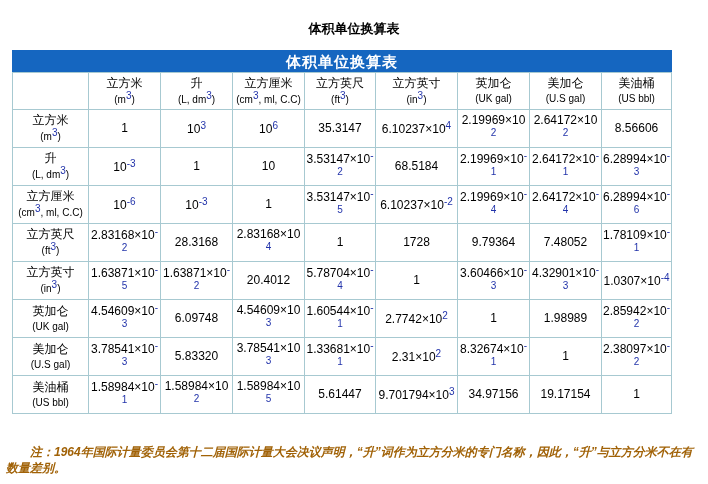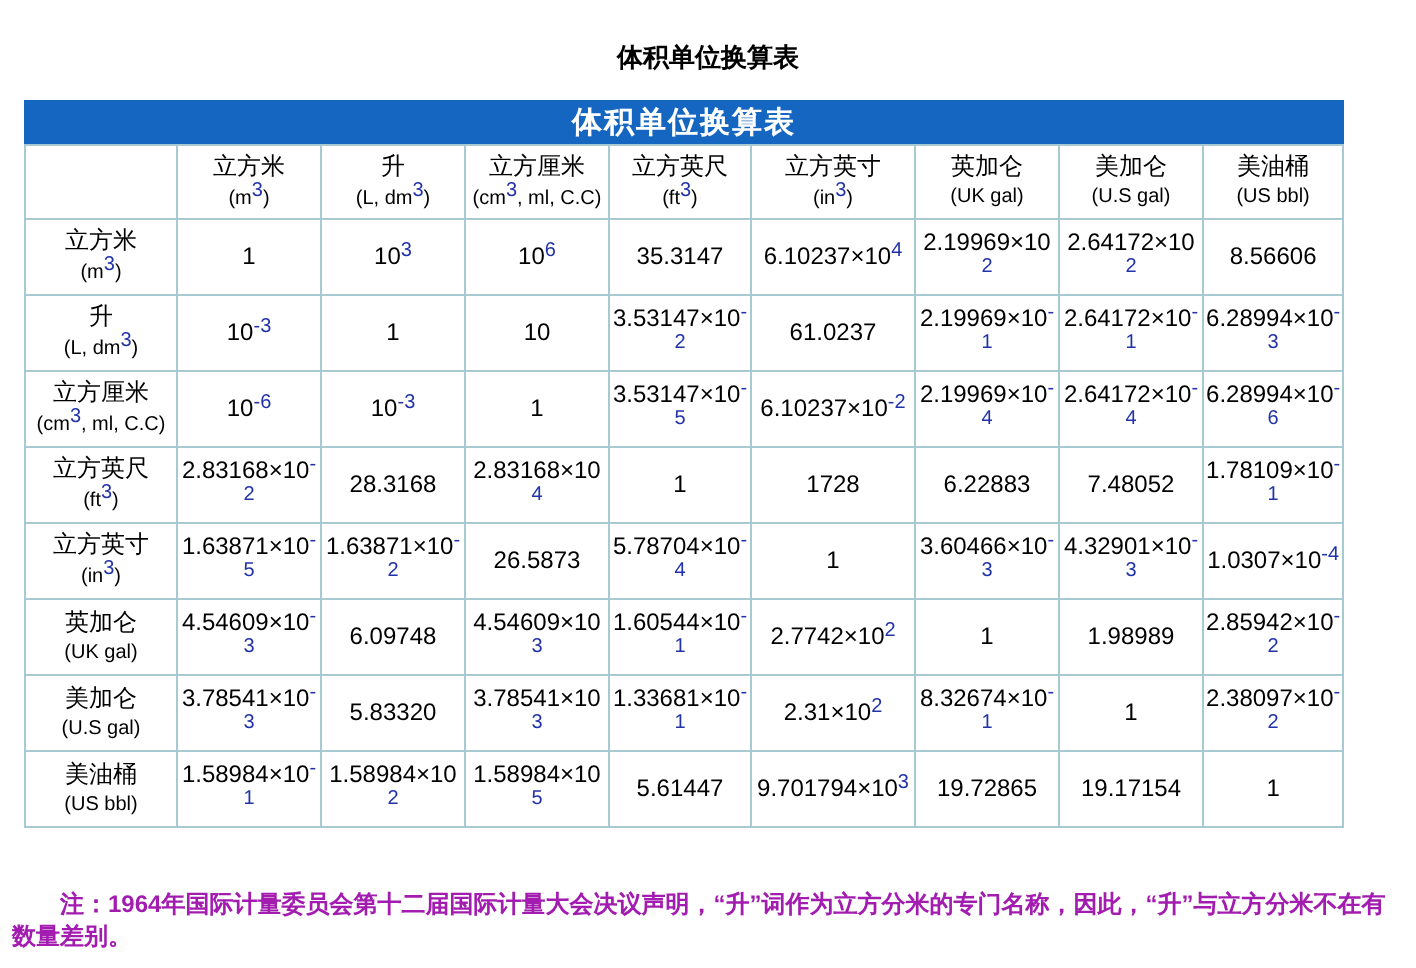--- a/index.html
+++ b/index.html
@@ -27,21 +27,21 @@
   tr.header-row th{height:36px;background:#ffffff;}
   tbody td,tbody th{height:37px;background:#ffffff;}
   .cn{font-size:12px;}
   .un{font-size:10px;white-space:nowrap;}
   .sup{
     display:inline-block;font-size:10px;line-height:10px;
     vertical-align:4px;color:#2233aa;
   }
   .note{
     margin:30px 6px 13px 6px;font-size:12px;font-weight:bold;line-height:16px;
-    text-indent:24px;color:#a21caf;
+    text-indent:24px;color:#a16207;font-style:italic;
   }
 </style>
 </head>
 <body>
 
 <div>
 
   <div class="page-title">体积单位换算表</div>
 
   <table class="conv">
@@ -113,21 +113,21 @@
         </tr>
         <tr>
           <th>
             <div class="cn">升</div>
             <div class="un">(L, dm<span class="sup">3</span>)</div>
           </th>
           <td>10<span class="sup">-</span><span class="sup">3</span></td>
           <td>1</td>
           <td>10</td>
           <td>3.53147×10<span class="sup">-</span><span class="sup">2</span></td>
-          <td>61.0237</td>
+          <td>68.5184</td>
           <td>2.19969×10<span class="sup">-</span><span class="sup">1</span></td>
           <td>2.64172×10<span class="sup">-</span><span class="sup">1</span></td>
           <td>6.28994×10<span class="sup">-</span><span class="sup">3</span></td>
         </tr>
         <tr>
           <th>
             <div class="cn">立方厘米</div>
             <div class="un">(cm<span class="sup">3</span>, ml, C.C)</div>
           </th>
           <td>10<span class="sup">-</span><span class="sup">6</span></td>
@@ -142,32 +142,32 @@
         <tr>
           <th>
             <div class="cn">立方英尺</div>
             <div class="un">(ft<span class="sup">3</span>)</div>
           </th>
           <td>2.83168×10<span class="sup">-</span><span class="sup">2</span></td>
           <td>28.3168</td>
           <td>2.83168×10<span class="sup">4</span></td>
           <td>1</td>
           <td>1728</td>
-          <td>6.22883</td>
+          <td>9.79364</td>
           <td>7.48052</td>
           <td>1.78109×10<span class="sup">-</span><span class="sup">1</span></td>
         </tr>
         <tr>
           <th>
             <div class="cn">立方英寸</div>
             <div class="un">(in<span class="sup">3</span>)</div>
           </th>
           <td>1.63871×10<span class="sup">-</span><span class="sup">5</span></td>
           <td>1.63871×10<span class="sup">-</span><span class="sup">2</span></td>
-          <td>26.5873</td>
+          <td>20.4012</td>
           <td>5.78704×10<span class="sup">-</span><span class="sup">4</span></td>
           <td>1</td>
           <td>3.60466×10<span class="sup">-</span><span class="sup">3</span></td>
           <td>4.32901×10<span class="sup">-</span><span class="sup">3</span></td>
           <td>1.0307×10<span class="sup">-</span><span class="sup">4</span></td>
         </tr>
         <tr>
           <th>
             <div class="cn">英加仑</div>
             <div class="un">(UK gal)</div>
@@ -198,21 +198,21 @@
         <tr>
           <th>
             <div class="cn">美油桶</div>
             <div class="un">(US bbl)</div>
           </th>
           <td>1.58984×10<span class="sup">-</span><span class="sup">1</span></td>
           <td>1.58984×10<span class="sup">2</span></td>
           <td>1.58984×10<span class="sup">5</span></td>
           <td>5.61447</td>
           <td>9.701794×10<span class="sup">3</span></td>
-          <td>19.72865</td>
+          <td>34.97156</td>
           <td>19.17154</td>
           <td>1</td>
         </tr>
       </tbody>
   </table>
 
   <div class="note">注：1964年国际计量委员会第十二届国际计量大会决议声明，“升”词作为立方分米的专门名称，因此，“升”与立方分米不在有数量差别。</div>
 
 </div>
 

